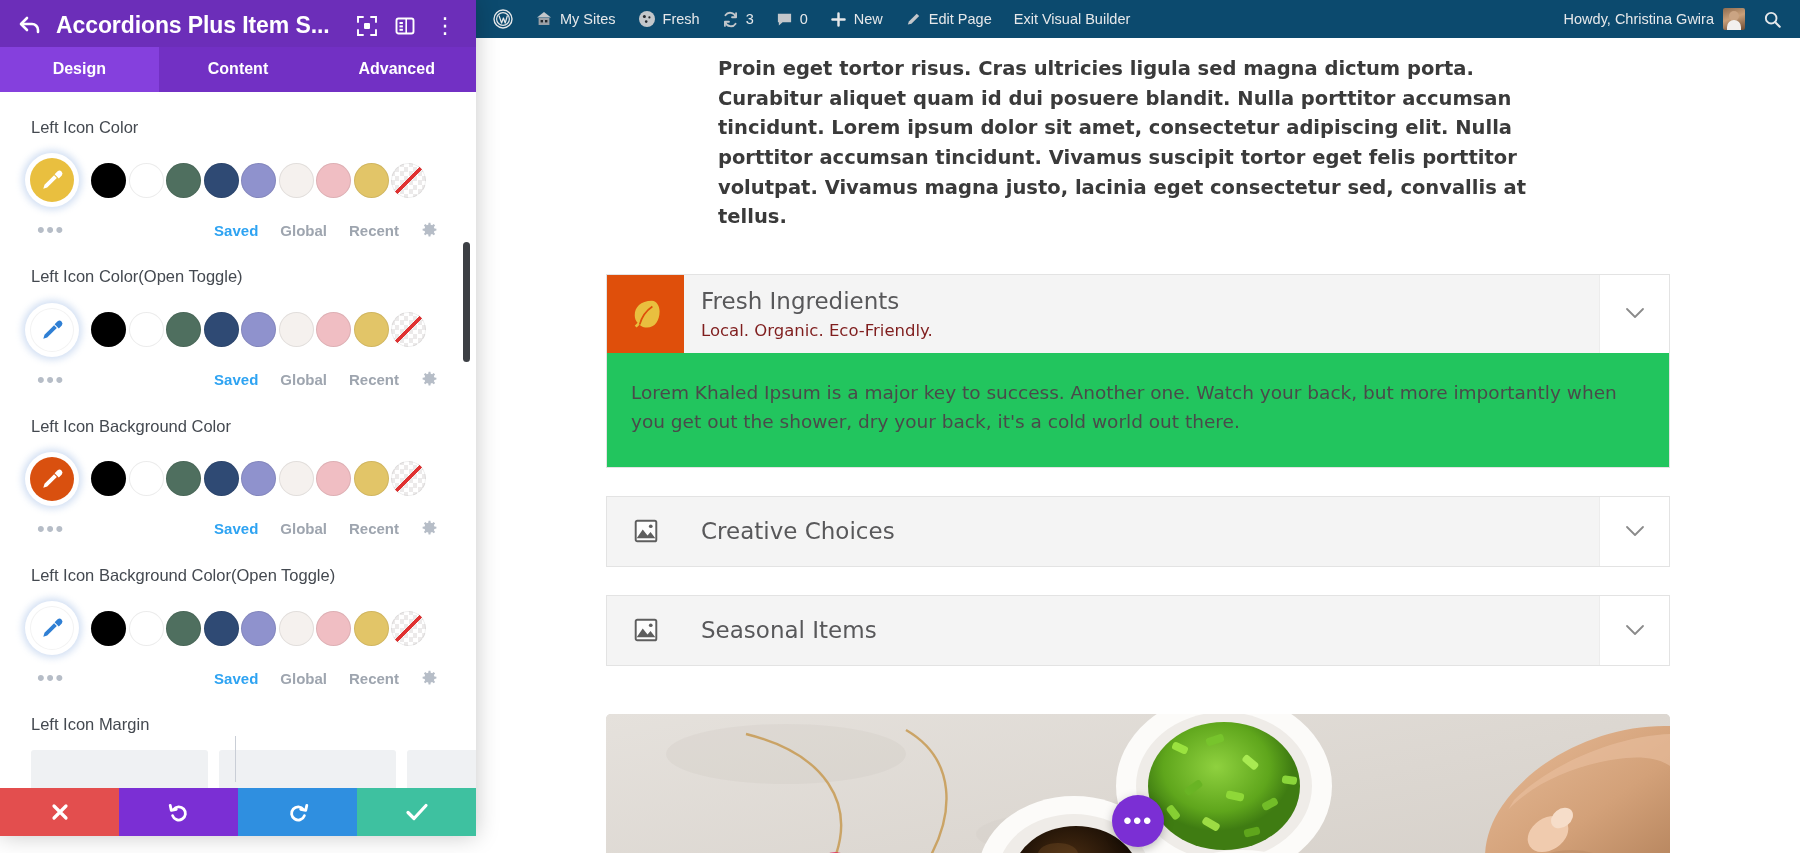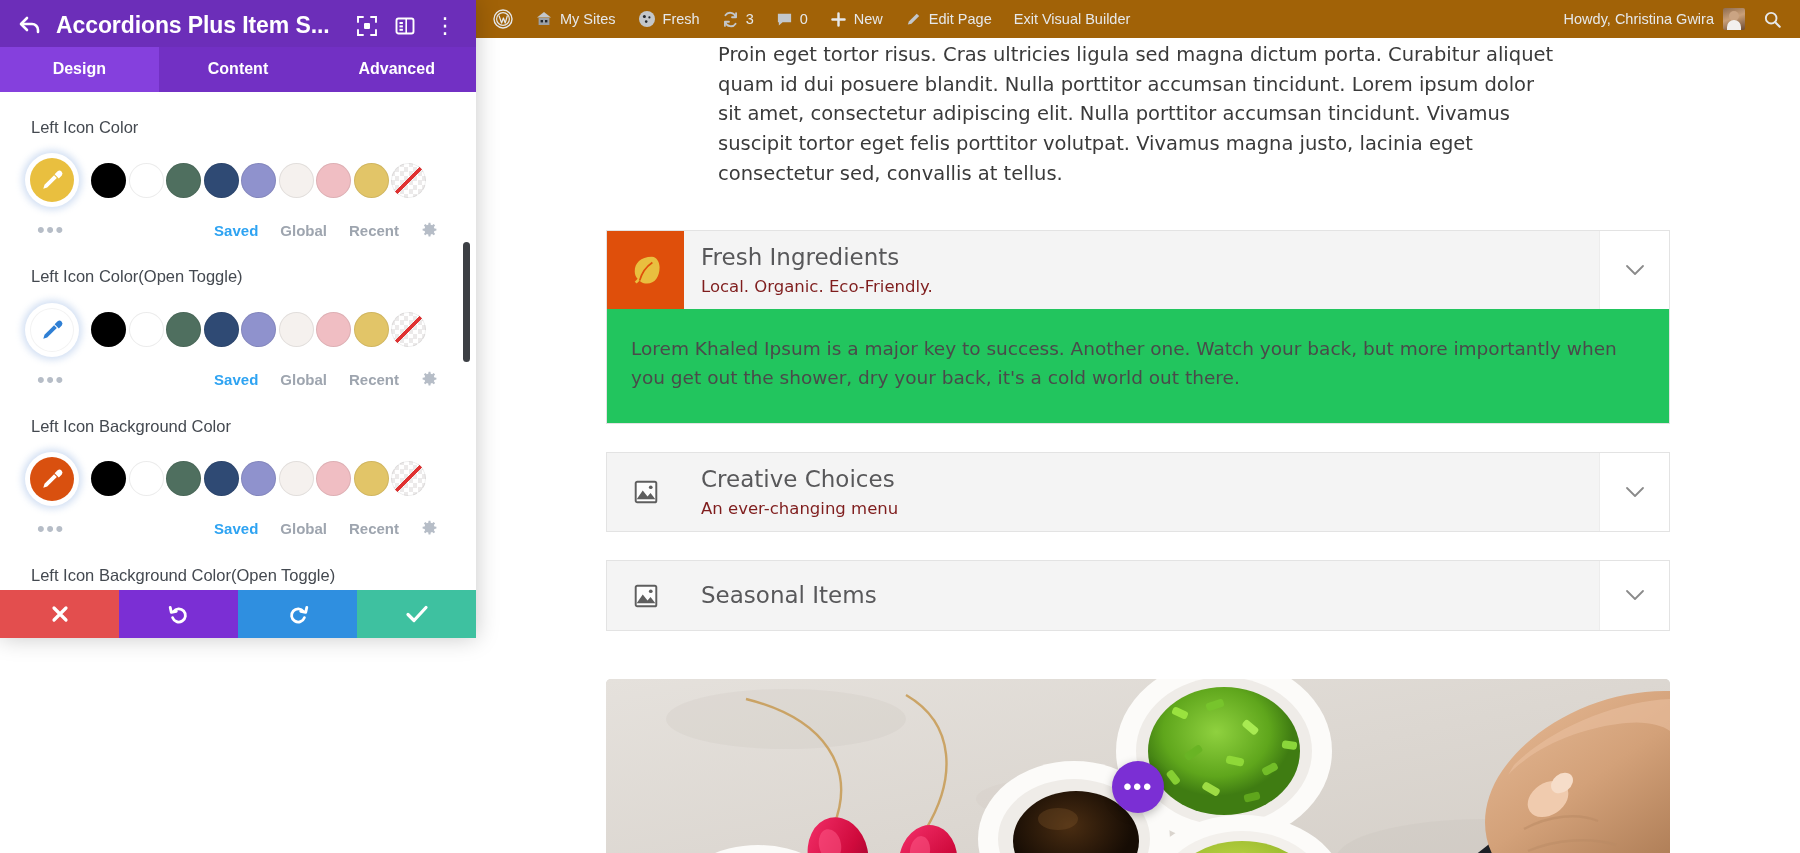--- a/index.html
+++ b/index.html
@@ -8,21 +8,21 @@
     width: 1800px; height: 853px;
     overflow: hidden;
     font-family: "Liberation Sans", sans-serif;
     background: #ffffff;
   }
   .screen { position: relative; width: 1800px; height: 853px; overflow: hidden; }
 
   
   .panel {
     position: absolute; left: 0; top: 0;
-    width: 476px; height: 638px;
+    width: 476px; height: 836px;
     background: #fff;
     display: flex; flex-direction: column;
     box-shadow: 0 0 22px rgba(0,0,0,.22);
     z-index: 40;
   }
   .panel-header {
     background: #6c2eb9;
     padding: 12px 16px 8px 16px;
     position: relative;
     flex: 0 0 auto;
@@ -138,21 +138,21 @@
   }
   .pf-btn svg { display: block; }
   .pf-cancel { background: #e34e4e; }
   .pf-undo   { background: #7b2fd4; }
   .pf-redo   { background: #2f8fe0; }
   .pf-save   { background: #3ec1a0; }
 
   
   .adminbar {
     position: absolute; left: 476px; top: 0; right: 0; height: 38px;
-    background: #a16207; color: #e6e8ea;
+    background: #0c4a6e; color: #e6e8ea;
     display: flex; align-items: center;
     font-size: 14.5px; z-index: 30;
     padding-left: 6px;
   }
   .ab-item {
     display: flex; align-items: center; gap: 7px;
     padding: 0 11px; height: 38px; cursor: pointer; white-space: nowrap;
     color: #e6e8ea;
   }
   .ab-item svg { display: block; }
@@ -174,22 +174,23 @@
   .ab-search { padding: 0 18px 0 8px; cursor: pointer; display:flex; align-items:center; }
 
   
   .content {
     position: absolute; left: 476px; top: 38px; right: 0; bottom: 0;
     background: #fff; overflow: hidden;
   }
   .content-inner { padding: 0; }
   .para {
     font-size: 19.5px; line-height: 1.52; color: #3a3a3a;
-    width: 840px; margin: 0 auto; padding-top: 2px;
+    width: 840px; margin: 0 auto; padding-top: 16px;
     font-family: "DejaVu Sans", sans-serif;
+    font-weight: bold;
   }
   .para p { margin: 0; }
 
   .acc-wrap { width: 1064px; margin: 42px auto 0 auto; }
   .acc {
     border: 1px solid #e3e3e3;
     margin-bottom: 28px;
     background: #fff;
   }
   .acc-head {
@@ -586,21 +587,20 @@
             <div class="acc-head">
               <div class="acc-icon-box plain">
                 <svg class="img-ico" viewBox="0 0 24 24">
                   <rect x="2.5" y="2.5" width="19" height="19" rx="1.5" stroke="#5e5e5e" stroke-width="1.8" fill="#fdfdfd"></rect>
                   <circle cx="16.4" cy="7.6" r="1.7" fill="#5e5e5e"></circle>
                   <path d="M3.4 18.6 L9 10.6 L13.4 16.2 L16.2 13 L20.6 18.6 Z" fill="#5e5e5e"></path>
                 </svg>
               </div>
               <div class="acc-titles">
                 <div class="acc-title">Creative Choices</div>
-                <div class="acc-sub">An ever-changing menu</div>
               </div>
               <div class="acc-toggle">
                 <svg width="20" height="13" viewBox="0 0 20 13">
                   <path d="M2 2 L10 10 L18 2" stroke="#8a8a8a" stroke-width="1.8" fill="none" stroke-linecap="round" stroke-linejoin="round"></path>
                 </svg>
               </div>
             </div>
           </div>
           <div class="acc">
             <div class="acc-head">

